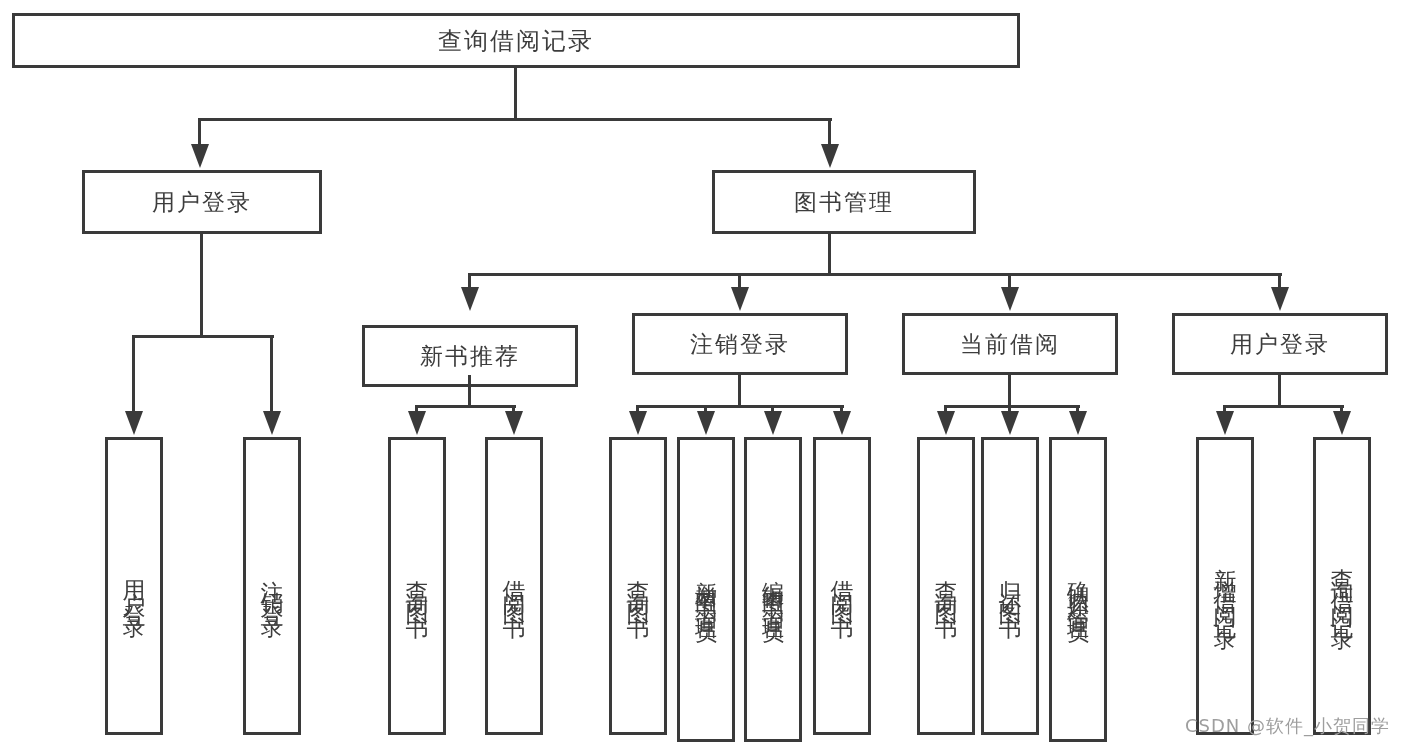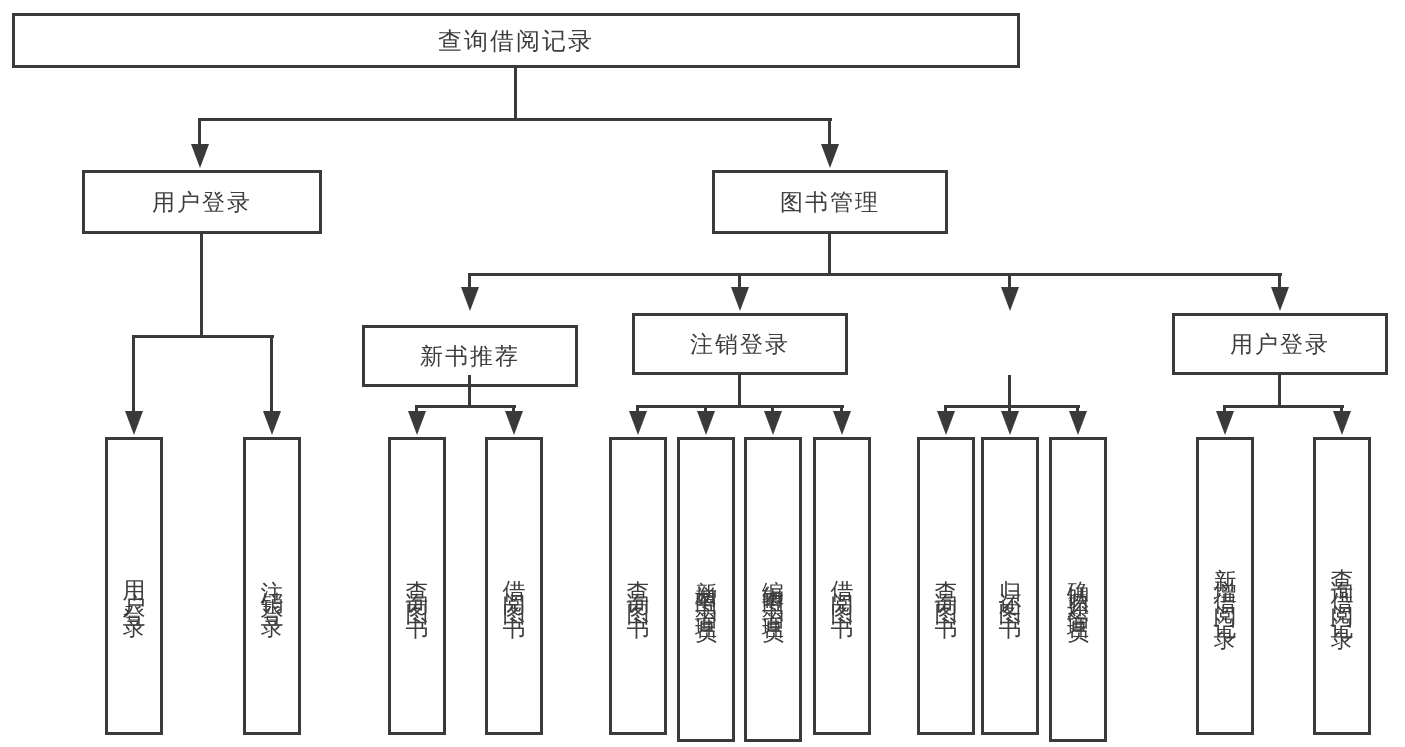--- a/index.html
+++ b/index.html
@@ -43,21 +43,21 @@
   .vl{position:absolute;width:3px;background:var(--line);}
   .hl{position:absolute;height:3px;background:var(--line);}
   .ah{
     position:absolute;width:0;height:0;
     border-left:9px solid transparent;
     border-right:9px solid transparent;
     border-top:24px solid var(--line);
   }
   #b-root{left:12px;top:13px;width:1008px;height:55px;font-size:24px;}
   #b-user{left:82px;top:170px;width:240px;height:64px;}
-  #b-mgmt{left:712px;top:170px;width:236px;height:64px;}
+  #b-mgmt{left:712px;top:170px;width:264px;height:64px;}
   #b-newbook{left:362px;top:325px;width:216px;height:62px;}
   #b-borrow{left:632px;top:313px;width:216px;height:62px;}
   #b-current{left:902px;top:313px;width:216px;height:62px;}
   #b-record{left:1172px;top:313px;width:216px;height:62px;}
   #v-login{left:105px;top:437px;width:58px;height:298px;}
   #v-logout{left:243px;top:437px;width:58px;height:298px;}
   #v-nb-query{left:388px;top:437px;width:58px;height:298px;}
   #v-nb-borrow{left:485px;top:437px;width:58px;height:298px;}
   #v-bb-query{left:609px;top:437px;width:58px;height:298px;}
   #v-bb-add{left:677px;top:437px;width:58px;height:305px;}
@@ -104,20 +104,21 @@
   <div class="ah" style="left:461px;top:287px;"></div>
   <div class="vl" style="left:738px;top:273px;height:20px;"></div>
   <div class="ah" style="left:731px;top:287px;"></div>
   <div class="vl" style="left:1008px;top:273px;height:20px;"></div>
   <div class="ah" style="left:1001px;top:287px;"></div>
   <div class="vl" style="left:1278px;top:273px;height:20px;"></div>
   <div class="ah" style="left:1271px;top:287px;"></div>
 
   <div class="box" id="b-newbook">新书推荐</div>
   <div class="box" id="b-borrow">注销登录</div>
+  <div class="box" id="b-current">当前借阅</div>
   <div class="box" id="b-record">用户登录</div>
 
   <div class="vl" style="left:468px;top:375px;height:32px;"></div>
   <div class="vl" style="left:738px;top:375px;height:32px;"></div>
   <div class="vl" style="left:1008px;top:375px;height:32px;"></div>
   <div class="vl" style="left:1278px;top:375px;height:32px;"></div>
 
   <div class="hl" style="left:415px;top:405px;width:101px;"></div>
   <div class="hl" style="left:636px;top:405px;width:208px;"></div>
   <div class="hl" style="left:944px;top:405px;width:136px;"></div>
@@ -160,14 +161,15 @@
   <div class="vbox dense" id="v-bb-edit">编辑图书（管理员）</div>
   <div class="vbox" id="v-bb-borrow">借阅图书</div>
 
   <div class="vbox" id="v-cb-query">查询图书</div>
   <div class="vbox" id="v-cb-return">归还图书</div>
   <div class="vbox dense" id="v-cb-confirm">确认归还（管理员）</div>
 
   <div class="vbox" id="v-br-add">新增借阅记录</div>
   <div class="vbox" id="v-br-query">查询借阅记录</div>
 
+  <div id="watermark">CSDN @软件_小贺同学</div>
 
 </div>
 
 </body></html>

